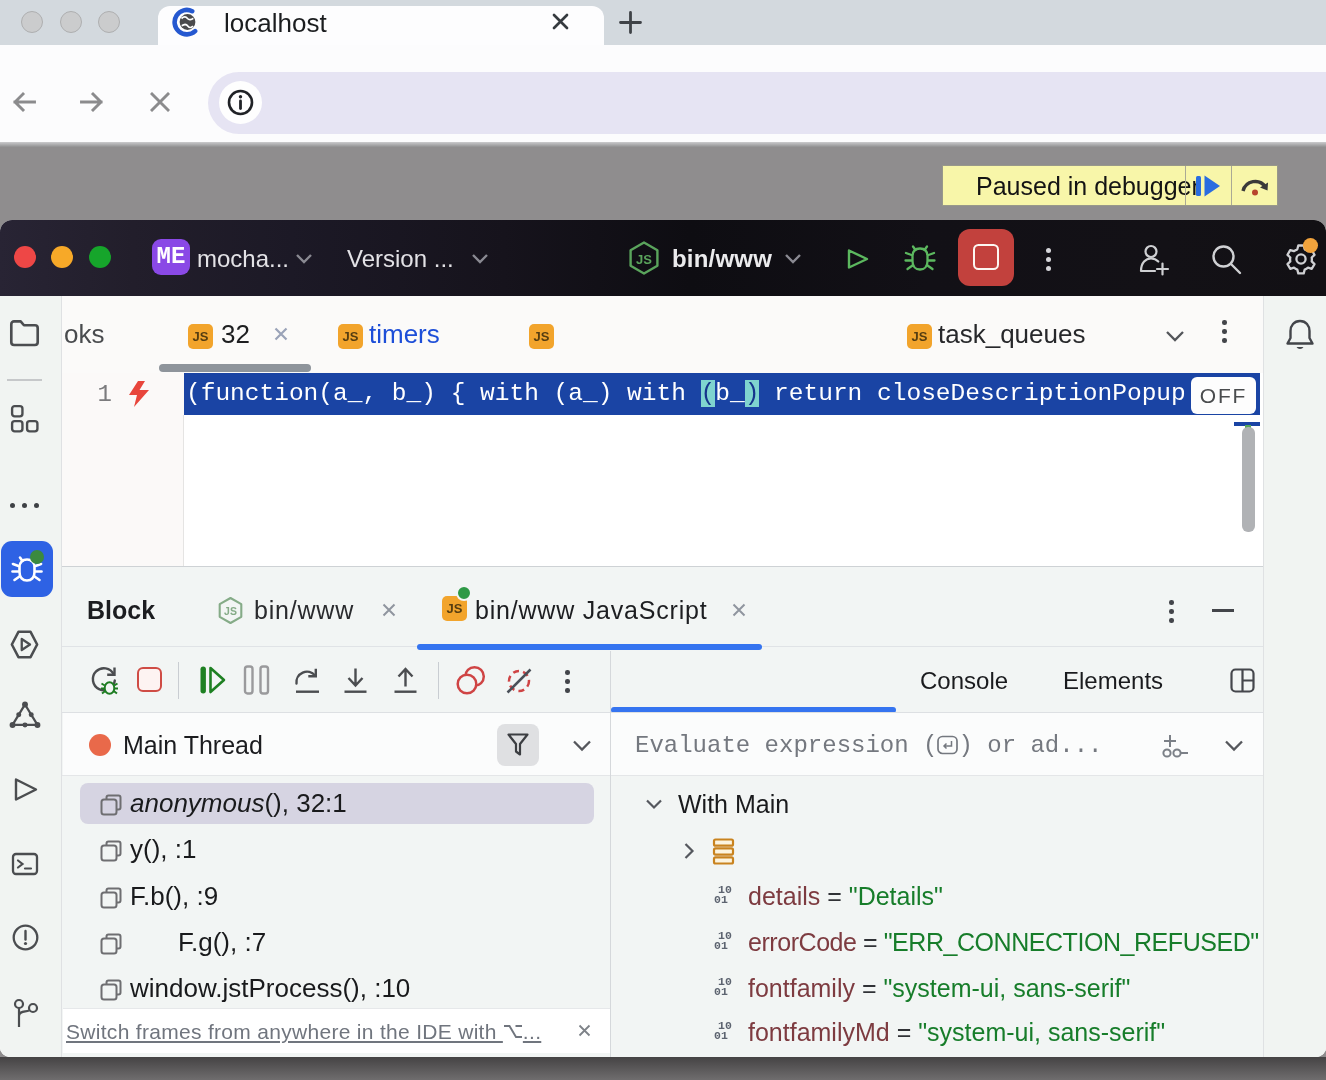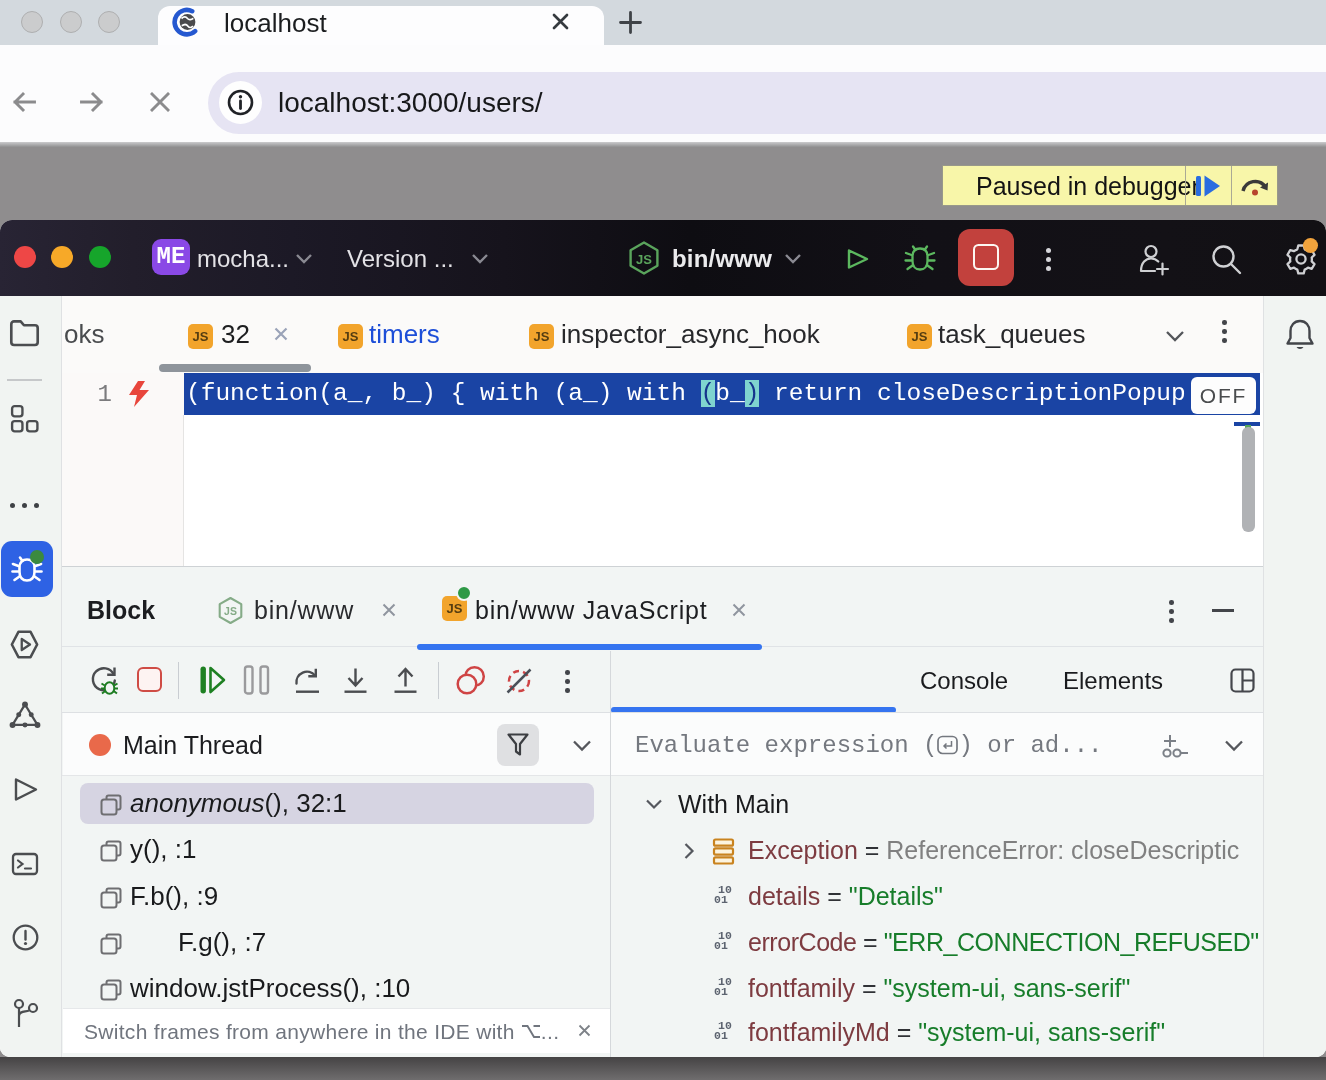--- a/index.html
+++ b/index.html
@@ -45,21 +45,20 @@
   <svg class="abs" style="left:150px;top:92px;" width="20" height="20" viewBox="0 0 20 20">
       <path d="M2 2 L18 18 M18 2 L2 18" stroke="#8b8b8d" stroke-width="2.9" fill="none" stroke-linecap="square"></path>
     </svg>
   <div class="abs" style="left:208px;top:72px;width:1118px;height:62px;background:#e6e4f3;border-radius:31px 0 0 31px;"></div>
   <div class="abs" style="left:219px;top:81px;width:43px;height:43px;border-radius:50%;background:#fefefe;"></div>
   <svg class="abs" style="left:227px;top:89px;" width="27" height="27" viewBox="0 0 27 27">
     <circle cx="13.5" cy="13.5" r="11.5" fill="none" stroke="#202226" stroke-width="2.6"></circle>
     <path d="M13.5 12 L13.5 19.5" stroke="#202226" stroke-width="2.8" stroke-linecap="round"></path>
     <circle cx="13.5" cy="7.8" r="1.7" fill="#202226"></circle>
   </svg>
-  <div class="abs txt" style="left:278px;top:87px;font-size:28px;line-height:31px;color:#17181a;">localhost:3000/users/</div>
 
   <div class="abs" style="left:0;top:147px;width:1326px;height:70px;background:#8f8d8e;"></div>
 
   <div class="abs" style="left:942px;top:165px;width:336px;height:41px;background:#f8f6a9;border:1px solid #98988a;box-sizing:border-box;"></div>
   <div class="abs txt" style="left:953px;top:172px;font-size:25px;line-height:28px;color:#141414;margin-left:23px;">Paused in debugger</div>
   <div class="abs" style="left:1185px;top:166px;width:1px;height:39px;background:#aaa995;"></div>
   <div class="abs" style="left:1231px;top:166px;width:1px;height:39px;background:#aaa995;"></div>
   <svg class="abs" style="left:1195px;top:174px;" width="26" height="24" viewBox="0 0 26 24">
     <rect x="1" y="2" width="5" height="20" rx="1.5" fill="#2a6de0"></rect>
     <path d="M9.5 1.5 L25 12 L9.5 22.5 Z" fill="#2a6de0"></path>
@@ -226,21 +225,20 @@
     <div class="abs" style="left:62px;top:76px;width:1201px;height:77px;background:#fbfaf9;"></div>
     <div class="abs txt" style="left:64px;top:100px;font-size:26px;line-height:28px;color:#494b4e;">oks</div>
     <div class="abs jsbadge" style="left:188px;top:104px;">JS</div>
     <div class="abs txt" style="left:221px;top:100px;font-size:26px;line-height:28px;color:#1d1e20;">32</div>
     <svg class="abs" style="left:273px;top:106px;" width="16" height="16" viewBox="0 0 16 16">
         <path d="M2.5 2.5 L13.5 13.5 M13.5 2.5 L2.5 13.5" stroke="#9aa3b8" stroke-width="2.2" fill="none"></path>
       </svg>
     <div class="abs jsbadge" style="left:338px;top:104px;">JS</div>
     <div class="abs txt" style="left:369px;top:100px;font-size:26px;line-height:28px;color:#1d4ed8;">timers</div>
     <div class="abs jsbadge" style="left:529px;top:104px;">JS</div>
-    <div class="abs txt" style="left:561px;top:100px;font-size:26px;line-height:28px;color:#27282b;">inspector_async_hook</div>
     <div class="abs jsbadge" style="left:907px;top:104px;">JS</div>
     <div class="abs txt" style="left:938px;top:100px;font-size:26px;line-height:28px;color:#27282b;">task_queues</div>
     <svg class="abs" style="left:1163px;top:108px;" width="24" height="16" viewBox="0 0 24 16">
         <path d="M4 4 L12 12 L20 4" fill="none" stroke="#53555a" stroke-width="2.3"></path>
       </svg>
     <div class="abs" style="left:1222px;top:100px;width:4.5px;height:4.5px;border-radius:50%;background:#43454a;"></div>
     <div class="abs" style="left:1222px;top:109px;width:4.5px;height:4.5px;border-radius:50%;background:#43454a;"></div>
     <div class="abs" style="left:1222px;top:118px;width:4.5px;height:4.5px;border-radius:50%;background:#43454a;"></div>
 
     <div class="abs" style="left:159px;top:144px;width:152px;height:8px;border-radius:4px;background:#8e949b;"></div>
@@ -404,42 +402,41 @@
     <div class="abs txt" style="left:130px;top:708px;font-size:26px;line-height:28px;color:#191a1c;margin-left:48px;">F.g(), :7</div>
     <svg class="abs" style="left:100px;top:759px;" width="22" height="22" viewBox="0 0 22 22">
         <g fill="none" stroke="#6e6e71" stroke-width="2">
           <path d="M6.5 5 L6.5 3.5 A2 2 0 0 1 8.5 1.5 L18.5 1.5 A2 2 0 0 1 20.5 3.5 L20.5 13.5 A2 2 0 0 1 18.5 15.5 L17 15.5"></path>
           <rect x="1.5" y="5.5" width="15" height="15" rx="2.5"></rect>
         </g>
       </svg>
     <div class="abs txt" style="left:130px;top:754px;font-size:26px;line-height:28px;color:#191a1c;">window.jstProcess(), :10</div>
 
     <div class="abs" style="left:63px;top:788px;width:547px;height:45px;background:#ffffff;border-top:1px solid #e6e8ea;box-sizing:border-box;"></div>
-    <div class="abs txt" style="left:84px;top:800px;font-size:21px;line-height:23px;color:#70757e;letter-spacing:0.3px;">Switch frames from anywhere in the IDE with <svg style="display:inline-block;vertical-align:0px;" width="20" height="15" viewBox="0 0 20 15">
+    <div class="abs txt" style="left:66px;top:800px;font-size:21px;line-height:23px;color:#70757e;letter-spacing:0.3px;text-decoration:underline;">Switch frames from anywhere in the IDE with <svg style="display:inline-block;vertical-align:0px;" width="20" height="15" viewBox="0 0 20 15">
           <path d="M1 2 L6.5 2 L13 13 L19 13 M12.5 2 L19 2" fill="none" stroke="#70757e" stroke-width="1.9"></path>
         </svg>...</div>
     <svg class="abs" style="left:577px;top:803px;" width="15" height="15" viewBox="0 0 15 15">
         <path d="M2.5 2.5 L12.5 12.5 M12.5 2.5 L2.5 12.5" stroke="#7e8288" stroke-width="1.8" fill="none"></path>
       </svg>
 
     <svg class="abs" style="left:644px;top:578px;" width="20" height="13" viewBox="0 0 20 13">
         <path d="M3 2.5 L10 9.5 L17 2.5" fill="none" stroke="#55585e" stroke-width="2.2"></path>
       </svg>
     <div class="abs txt" style="left:678px;top:570px;font-size:25px;line-height:28px;color:#1a1b1d;">With Main</div>
     <svg class="abs" style="left:683px;top:621px;" width="13" height="20" viewBox="0 0 13 20">
         <path d="M2.5 3 L9.5 10 L2.5 17" fill="none" stroke="#55585e" stroke-width="2.2"></path>
       </svg>
     <svg class="abs" style="left:711px;top:618px;" width="25" height="27" viewBox="0 0 25 27">
       <g fill="#fcf4e0" stroke="#c9831f" stroke-width="2.2">
         <rect x="3" y="1.5" width="19" height="6.2" rx="1.5"></rect>
         <rect x="3" y="10.4" width="19" height="6.2" rx="1.5"></rect>
         <rect x="3" y="19.3" width="19" height="6.2" rx="1.5"></rect>
       </g>
     </svg>
-    <div class="abs txt" style="left:748px;top:616px;font-size:25px;line-height:28px;"><span style="color:#7d3b40;">Exception</span><span style="color:#303236;"> = </span><span style="color:#808080;">ReferenceError: closeDescriptic</span></div>
     <div class="abs numicon" style="left:714px;top:665px;"><b>10</b>01</div>
     <div class="abs txt" style="left:748px;top:662px;font-size:25px;line-height:28px;"><span style="color:#7d3b40;">details</span><span style="color:#303236;"> = </span><span style="color:#177d2a;">"Details"</span></div>
     <div class="abs numicon" style="left:714px;top:711px;"><b>10</b>01</div>
     <div class="abs txt" style="left:748px;top:708px;font-size:25px;line-height:28px;letter-spacing:-0.45px;"><span style="color:#7d3b40;">errorCode</span><span style="color:#303236;"> = </span><span style="color:#177d2a;">"ERR_CONNECTION_REFUSED"</span></div>
     <div class="abs numicon" style="left:714px;top:757px;"><b>10</b>01</div>
     <div class="abs txt" style="left:748px;top:754px;font-size:25px;line-height:28px;"><span style="color:#7d3b40;">fontfamily</span><span style="color:#303236;"> = </span><span style="color:#177d2a;">"system-ui, sans-serif"</span></div>
     <div class="abs numicon" style="left:714px;top:801px;"><b>10</b>01</div>
     <div class="abs txt" style="left:748px;top:798px;font-size:25px;line-height:28px;"><span style="color:#7d3b40;">fontfamilyMd</span><span style="color:#303236;"> = </span><span style="color:#177d2a;">"system-ui, sans-serif"</span></div>
     <div class="abs" style="left:1263px;top:76px;width:63px;height:761px;background:#f1f4f2;border-left:1px solid #dfe1e3;box-sizing:border-box;"></div>
     <svg class="abs" style="left:1284px;top:98px;" width="32" height="34" viewBox="0 0 32 34">

